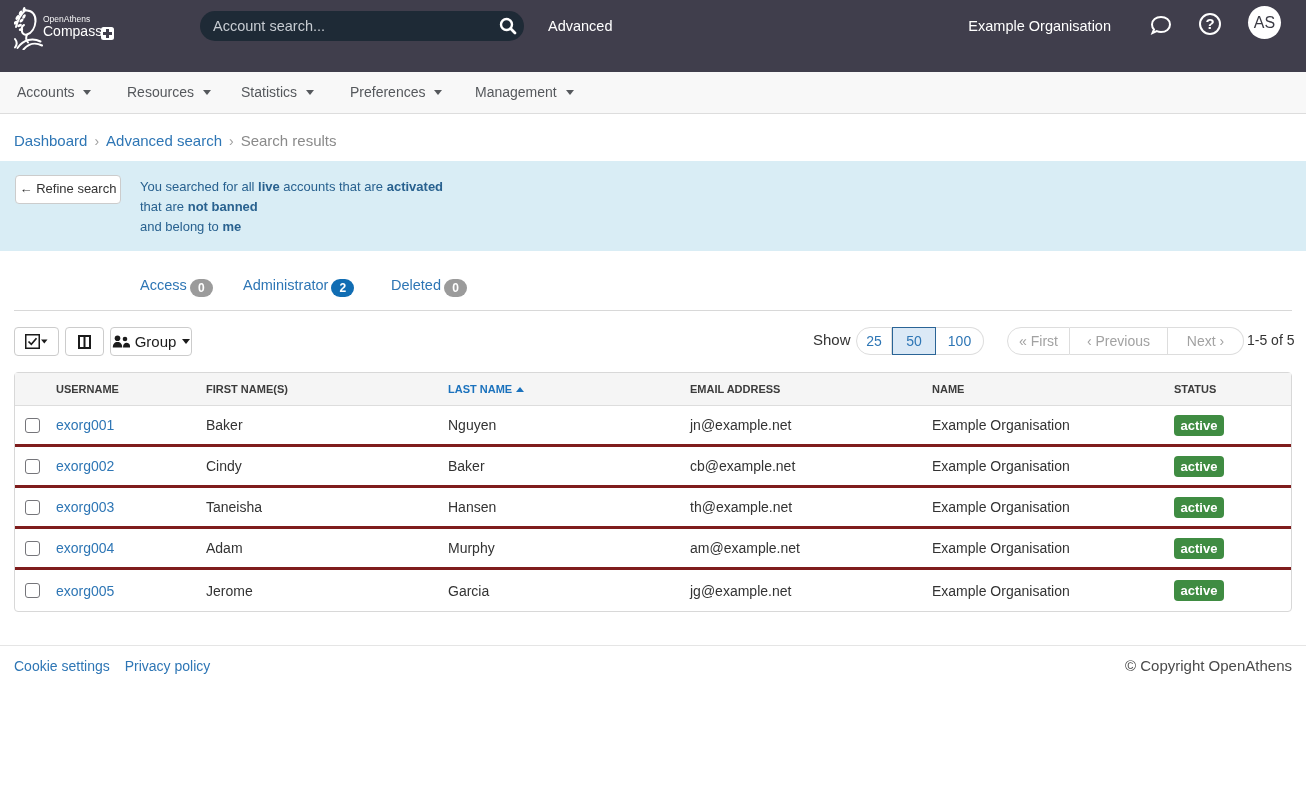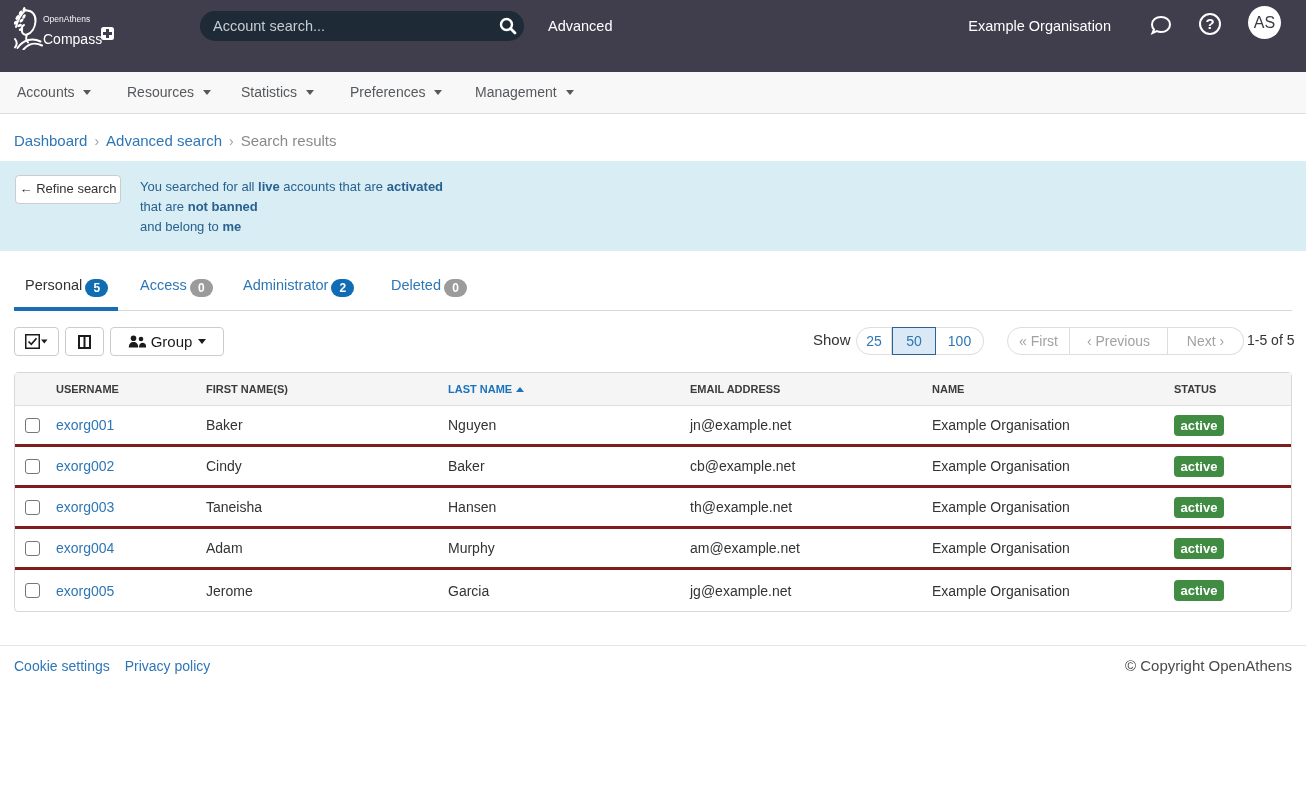--- a/index.html
+++ b/index.html
@@ -4,21 +4,21 @@
 <style>
 * { margin:0; padding:0; box-sizing:border-box; }
 html,body { width:1306px; background:#fff; font-family:"Liberation Sans", sans-serif; }
 a { text-decoration:none; }
 
 
 .topbar { position:relative; height:72px; background:#403e4c; }
 .logo { position:absolute; left:14px; top:6px; }
 .brand { position:absolute; left:43px; top:15px; color:#fff; }
 .brand .oa { font-size:8.5px; line-height:9px; letter-spacing:0px; opacity:.95; }
-.brand .cp { font-size:14px; font-weight:400; letter-spacing:0px; line-height:15px; margin-top:8px; }
+.brand .cp { font-size:14px; font-weight:400; letter-spacing:0px; line-height:15px; margin-top:0; }
 .plusbadge { position:absolute; left:101px; top:27px; width:13px; height:13px; background:#fff; border-radius:2.5px; }
 .plusbadge::before { content:""; position:absolute; left:5px; top:2px; width:3px; height:9px; background:#403e4c; }
 .plusbadge::after { content:""; position:absolute; left:2px; top:5px; width:9px; height:3px; background:#403e4c; }
 .searchpill { position:absolute; left:200px; top:11px; width:324px; height:30px; background:#1e2a36; border-radius:15px; color:#c7ccd2; font-size:14.5px; line-height:30px; padding-left:13px; }
 .mag { position:absolute; left:499px; top:17px; }
 .advanced { position:absolute; left:548px; top:18px; color:#fff; font-size:14.5px; }
 .orgname { position:absolute; right:195px; top:18px; color:#fff; font-size:14.5px; }
 .icon-bubble { position:absolute; left:1150px; top:15px; }
 .icon-help { position:absolute; left:1198px; top:12px; }
 .avatar { position:absolute; left:1248px; top:6px; width:33px; height:33px; border-radius:50%; background:#fff; color:#3a3a44; font-size:16px; text-align:center; line-height:33px; }
@@ -138,41 +138,40 @@
 
 <div class="breadcrumb"><a>Dashboard</a><span class="sep">›</span><a>Advanced search</a><span class="sep">›</span><span class="cur">Search results</span></div>
 
 <div class="bluepanel">
   <div class="refine">← Refine search</div>
   <div class="searchdesc">You searched for all <b>live</b> accounts that are <b>activated</b><br>that are <b>not banned</b><br>and belong to <b>me</b></div>
 </div>
 
 <div class="container">
   <div class="tabs">
-    <div class="tab active" style="left:0; width:104px; padding-left:11px;"><span class="tx">Personal</span><span class="badge blue">5</span></div>
     <div class="tab" style="left:115px; padding-left:11px;"><a>Access</a><span class="badge">0</span></div>
     <div class="tab" style="left:218px; padding-left:11px;"><a>Administrator</a><span class="badge blue">2</span></div>
     <div class="tab" style="left:366px; padding-left:11px;"><a>Deleted</a><span class="badge">0</span></div>
   </div>
 
   <div class="toolbar">
     <div class="tbtn" style="left:0; width:45px;">
       <svg width="23" height="15" viewBox="0 0 23 15">
           <rect x="0.75" y="0.75" width="13.5" height="13.5" fill="none" stroke="#1b1b1b" stroke-width="1.5"></rect>
           <path d="M3.5 7.5 l2.8 2.8 l5.2 -6" fill="none" stroke="#1b1b1b" stroke-width="1.7"></path>
           <path d="M16 5.5 l6.5 0 l-3.25 4 z" fill="#1b1b1b"></path>
         </svg>
     </div>
     <div class="tbtn" style="left:51px; width:39px;">
       <svg width="13" height="14" viewBox="0 0 13 14">
           <rect x="1" y="1" width="11" height="12" fill="none" stroke="#1b1b1b" stroke-width="2"></rect>
           <line x1="6.5" y1="1" x2="6.5" y2="13" stroke="#1b1b1b" stroke-width="2"></line>
         </svg>
     </div>
-    <div class="tbtn" style="left:96px; width:114px;">
+    <div class="tbtn" style="left:96px; width:82px;">
       <svg width="18" height="13" viewBox="0 0 18 13" style="margin-right:5px;">
           <circle cx="5.5" cy="3.2" r="2.8" fill="#1b1b1b"></circle>
           <path d="M0.8 12.5 c0-3.8 1.8-5.6 4.7-5.6 s4.7 1.8 4.7 5.6 z" fill="#1b1b1b"></path>
           <circle cx="13" cy="4" r="2.3" fill="#1b1b1b"></circle>
           <path d="M11 12.5 c0-3.2 1.4-4.7 3.6-4.7 s3.6 1.5 3.6 4.7 z" fill="#1b1b1b"></path>
         </svg>
       Group <span class="caret" style="border-top-color:#1b1b1b; margin-left:6px;"></span>
     </div>
     <div class="show-label">Show</div>
     <div class="pgroup" style="left:842px;">

